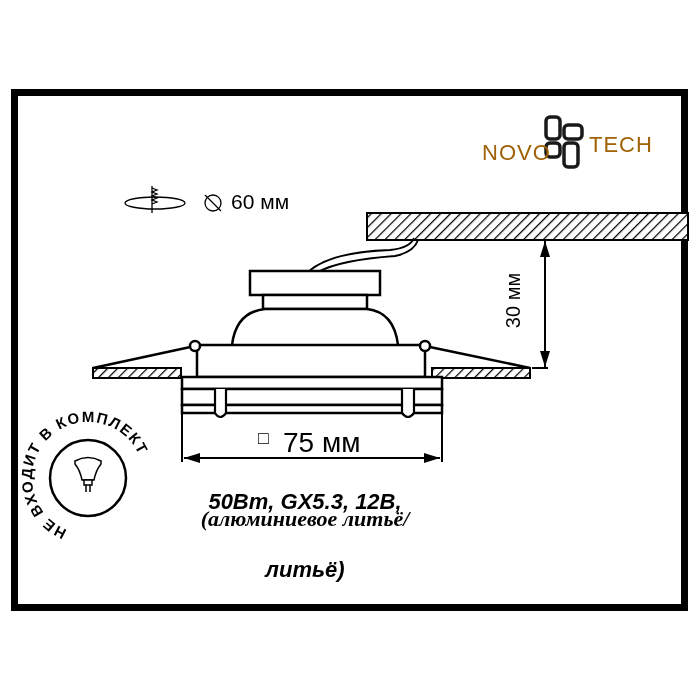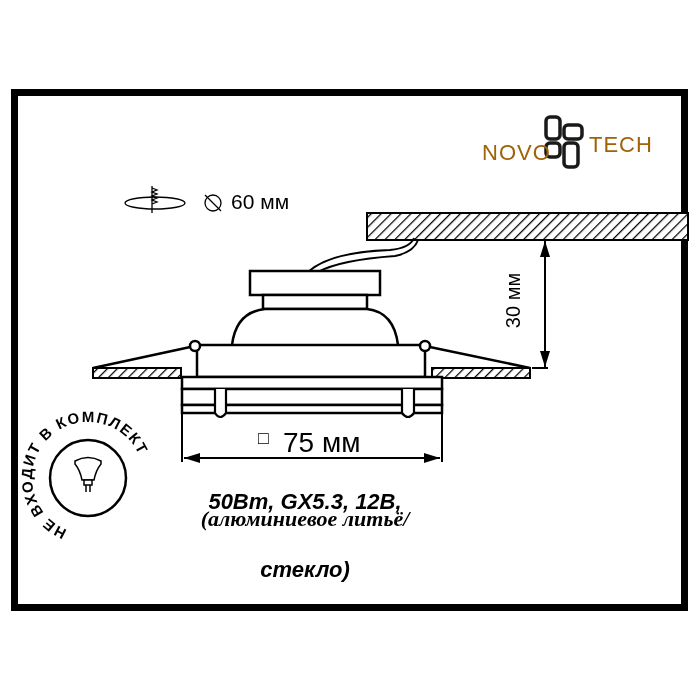--- a/index.html
+++ b/index.html
@@ -99,13 +99,13 @@
 
 <span class="txt dim60">60 мм</span>
 
 <span class="txt" style="left:258px; top:428px; font-size:18px;">□</span>
 <span class="txt" style="left:283px; top:427px; font-size:28px;">75 мм</span>
 
 <span class="txt" style="left:486px; top:289px; font-size:20px; transform:rotate(-90deg); transform-origin:center;">30 мм</span>
 
 <div class="specs spec1">50Bm, GX5.3, 12B,</div>
 <div class="specs spec2">(алюминиевое литьё/</div>
-<div class="specs spec3">стекло)</div>
+<div class="specs spec3">литьё)</div>
 
 </body></html>

